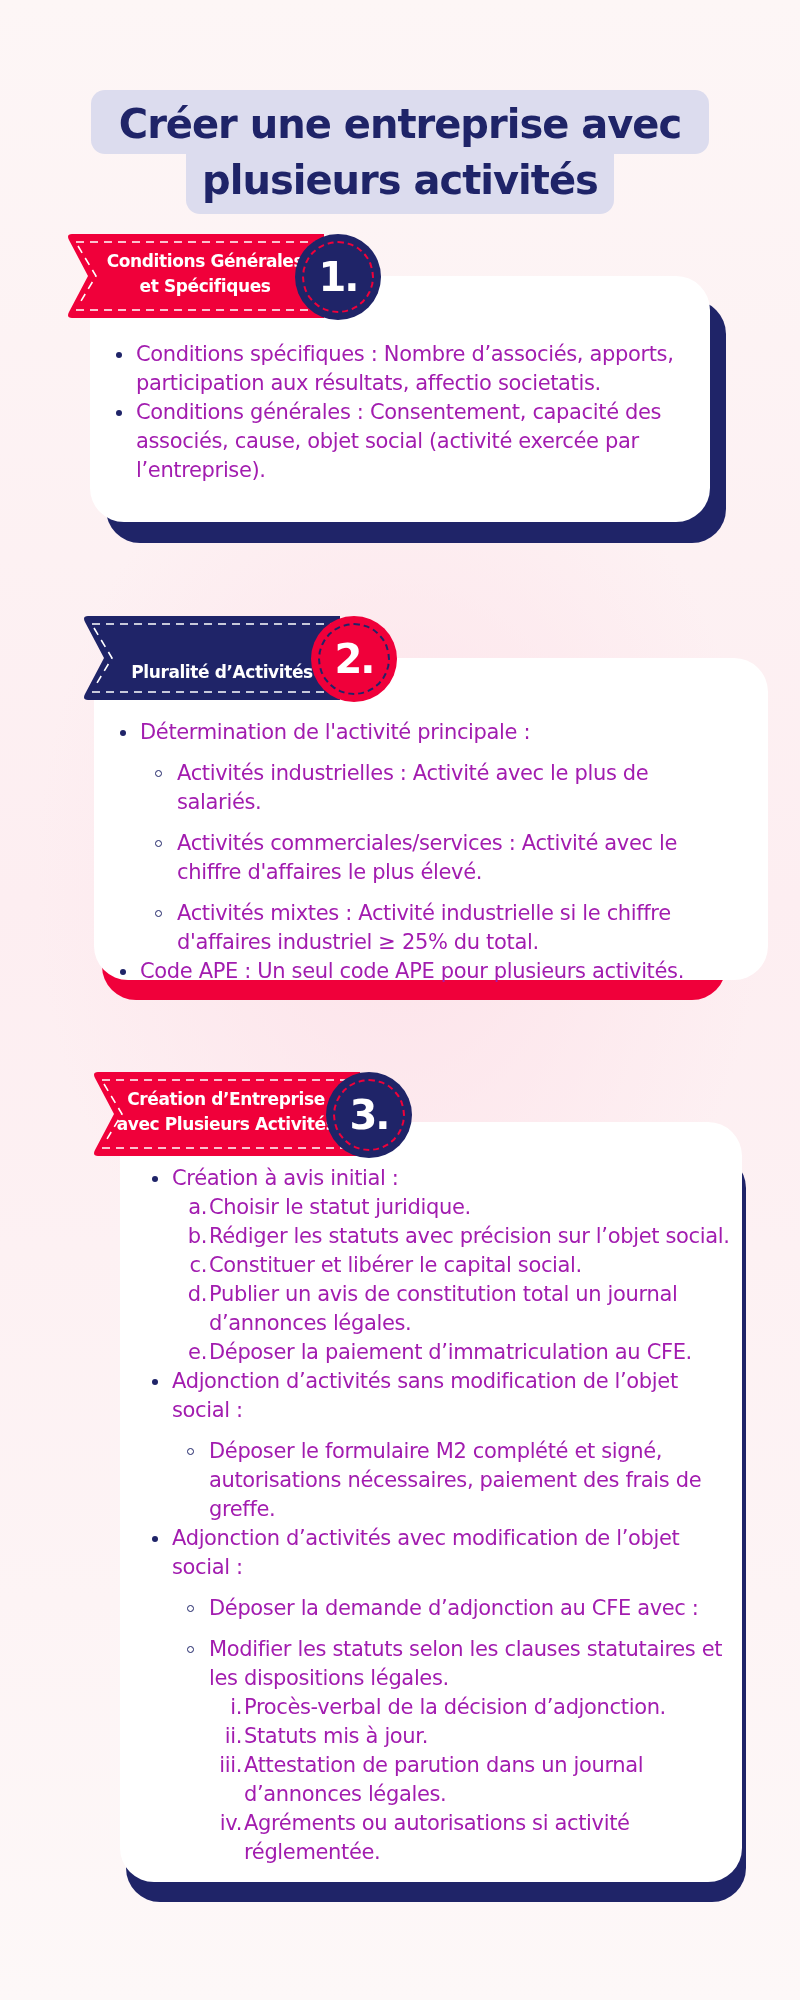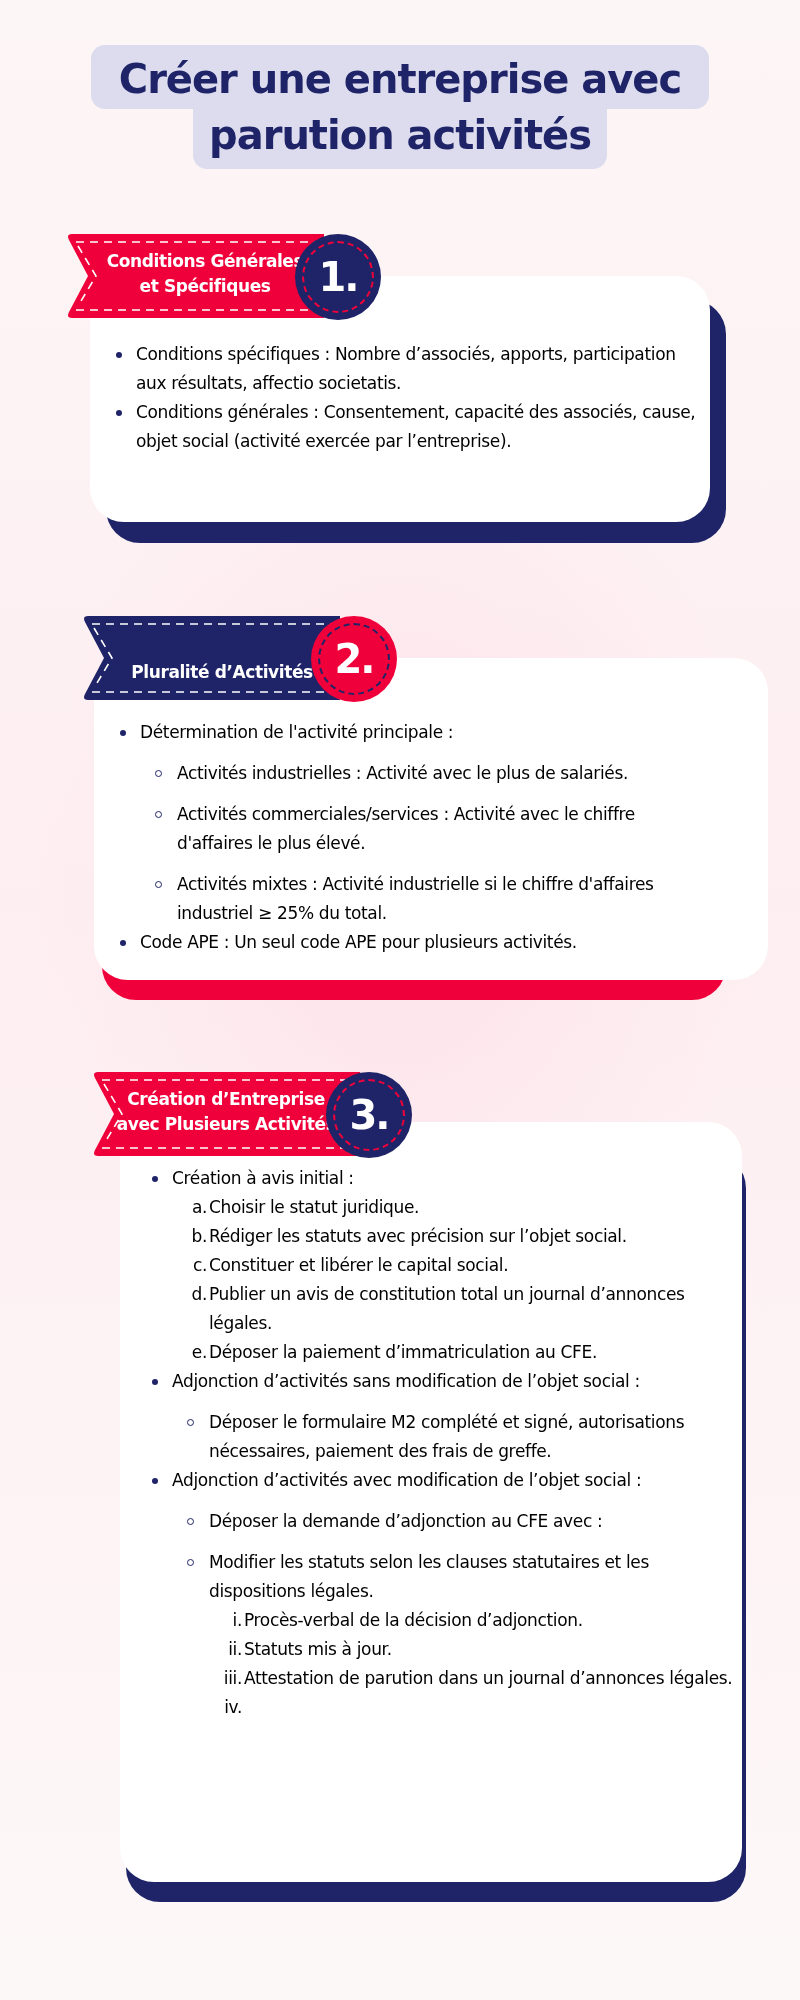--- a/index.html
+++ b/index.html
@@ -14,26 +14,26 @@
     .title-box {
       position: absolute; left: 0; right: 0; top: 45px;
       display: flex; flex-direction: column; align-items: center;
     }
     .title-line {
       background: #dcdcee; color: #1f2468;
       font-family: "DejaVu Sans", sans-serif; font-weight: bold;
       font-size: 40px; letter-spacing: -1px; line-height: 56px;
       padding: 4px 18px; border-radius: 14px;
     }
-    .title-line.l1 { padding: 6px 28px 2px; border-radius: 14px 14px 14px 14px; }
+    .title-line.l1 { padding: 6px 28px 2px; border-radius: 14px 14px 14px 14px; margin-top: 45px; }
     .title-line.l2 { margin-top: -2px; padding: 0 16px 6px; border-radius: 0 0 14px 14px; }
     .card-shadow { position: absolute; border-radius: 34px; }
     .card {
       position: absolute; background: #ffffff; border-radius: 34px;
-      font-size: 17px; line-height: 29px; color: #000000;
+      font-size: 21px; line-height: 29px; color: #a21caf;
       font-family: "DejaVu Sans", sans-serif;
       letter-spacing: -0.35px;
     }
     ul, ol { margin: 0; padding: 0; }
     .card ul.l1 { list-style: none; }
     .card ul.l1 > li { position: relative; padding-left: 24px; }
     .card ul.l1 > li::before {
       content: ""; position: absolute; left: 4px; top: 12px;
       width: 6px; height: 6px; border-radius: 50%; background: #1f2468;
     }
@@ -67,21 +67,21 @@
     .badge .num {
       position: relative; color: #fff; font-weight: bold;
       font-family: "DejaVu Sans", sans-serif; font-size: 40px; letter-spacing: -2px;
     }
   </style>
 </head>
 <body>
 
 <div class="title-box">
   <div class="title-line l1">Créer une entreprise avec</div>
-  <div class="title-line l2">parution activités</div>
+  <div class="title-line l2">plusieurs activités</div>
 </div>
 
 <div>
   <div class="card-shadow" style="left:106px; top:300px; width:620px; height:243px; background:#1f2468;"></div>
   <div class="card" style="left:90px; top:276px; width:620px; height:246px;">
     <ul class="l1" style="position:absolute; left:22px; top:64px; width:585px;">
       <li>Conditions spécifiques : Nombre d’associés, apports, participation aux résultats, affectio societatis.</li>
       <li>Conditions générales : Consentement, capacité des associés, cause, objet social (activité exercée par l’entreprise).</li>
     </ul>
   </div>
@@ -160,21 +160,21 @@
         <ul class="l2">
           <li>
             <span>Déposer la demande d’adjonction au CFE avec :</span>
           </li>
           <li>Modifier les statuts selon les clauses statutaires et les dispositions légales.</li>
         </ul>
         <ol class="roman">
           <li><span class="mk">i.</span><span>Procès-verbal de la décision d’adjonction.</span></li>
           <li><span class="mk">ii.</span><span>Statuts mis à jour.</span></li>
           <li><span class="mk">iii.</span><span>Attestation de parution dans un journal d’annonces légales.</span></li>
-          <li><span class="mk">iv.</span></li>
+          <li><span class="mk">iv.</span><span>Agréments ou autorisations si activité réglementée.</span></li>
         </ol>
       </li>
     </ul>
   </div>
 
   <div class="ribbon" style="left:92px; top:1072px; width:270px; height:84px;">
     <svg width="270" height="84">
       <path d="M6 0 H268 V84 H6 Q0 84 3 78 L22 42 L3 6 Q0 0 6 0 Z" fill="#f0003a"></path>
       <path d="M10 8 H266 M10 76 H266" stroke="#fff" stroke-width="1.6" stroke-dasharray="8 6" fill="none"></path>
       <path d="M12 12 L30 42 L12 72" stroke="#fff" stroke-width="1.6" stroke-dasharray="8 6" fill="none"></path>

